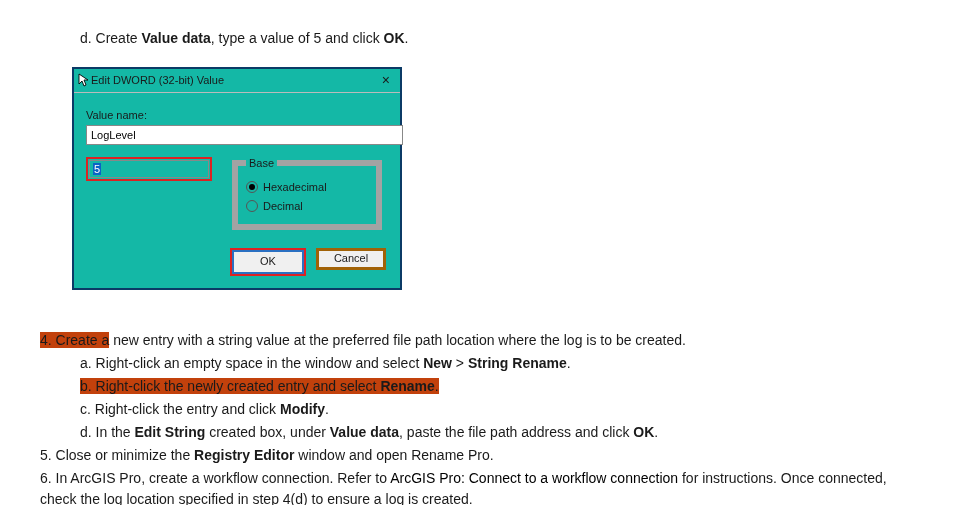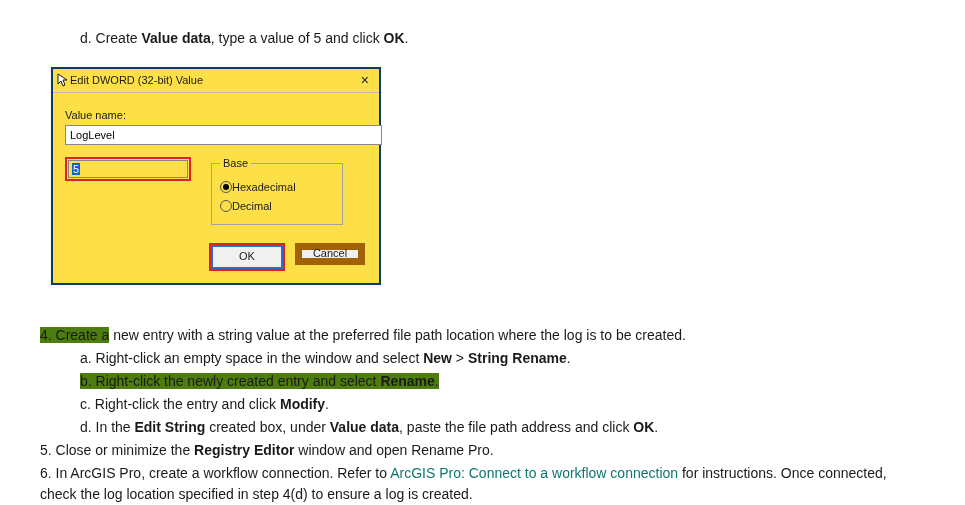--- a/index.html
+++ b/index.html
@@ -14,23 +14,23 @@
     width: 965px;
   }
 
   .step-d-line { margin: 0 0 18px 40px; }
 
   .bold { font-weight: 700; }
 
   
   .dialog {
     width: 330px;
-    margin: 10px 0 40px 11px;
+    margin: 10px 0 40px 32px;
     border: 2px solid #0b3a66;
-    background: #fde047;
+    background: #14b8a6;
     font-family: "Segoe UI", Tahoma, sans-serif;
     font-size: 11px;
   }
   .titlebar {
     display: flex;
     align-items: center;
     justify-content: space-between;
     padding: 3px 6px 3px 4px;
     border-bottom: 1px solid #bbb;
   }
@@ -76,50 +76,51 @@
     font-size: 11px;
     color: #000;
   }
   .value-data-input .sel {
     background: #0a64c6;
     color: #fff;
     padding: 0 1px;
   }
 
   fieldset.base-group {
-    border: 1px solid #a3a3a3;
+    border: 6px solid #a3a3a3;
     padding: 4px 8px 6px 8px;
     margin: 0;
-    width: 132px;
+    width: 150px;
   }
   fieldset.base-group legend { font-size: 11px; padding: 0 3px; }
 
   .radio-row {
     display: flex;
     align-items: center;
+    gap: 5px;
     margin: 3px 0;
     font-size: 11px;
   }
   .radio-circle {
     width: 12px; height: 12px; border: 1px solid #555; border-radius: 50%;
     display: inline-flex; align-items: center; justify-content: center;
   }
   .radio-dot { width: 6px; height: 6px; background: #000; border-radius: 50%; }
 
   .button-row {
     display: flex;
     justify-content: flex-end;
     gap: 10px;
     margin-top: 18px;
     padding-right: 2px;
   }
   .dlg-btn {
     width: 70px;
     height: 22px;
-    border: 7px solid #a16207;
+    border: 3px solid #a16207;
     background: #f0f0f0;
     font-size: 11px;
     display: inline-flex;
     align-items: center;
     justify-content: center;
     cursor: pointer;
   }
   .ok-outline {
     border: 2px solid #d22;
     padding: 1px;
@@ -128,23 +129,23 @@
   .ok-outline .dlg-btn {
     border: 1px solid #2a70c2;
     outline: 1px solid #2a70c2;
   }
 
   
   .step-line { margin: 2px 0; }
   .indent-1 { margin-left: 0; }
   .indent-2 { margin-left: 40px; }
 
-  .hl { background: #4d7c0f; }
-
-  a.link { color: #0f766e; text-decoration: none; }
+  .hl { background: #c2410c; }
+
+  a.link { color: #000000; text-decoration: none; }
 </style>
 </head>
 <body>
 
 <p class="step-d-line">
   <span>d. Create </span><span class="bold">Value data</span><span>, type a value of 5 and click </span><span class="bold">OK</span><span>.</span>
 </p>
 
 <div class="dialog">
   <div class="titlebar">

